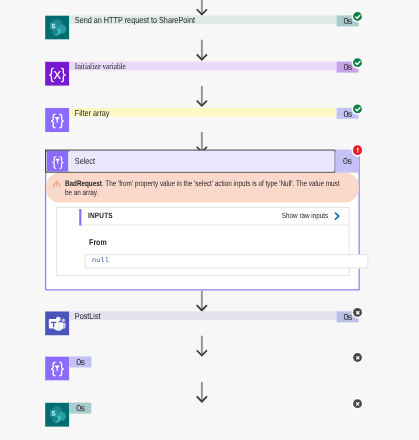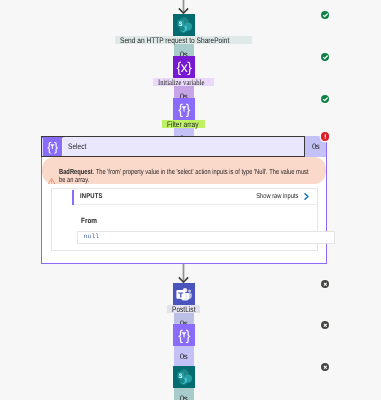--- a/index.html
+++ b/index.html
@@ -3,33 +3,33 @@
 <meta charset="utf-8">
 <style>
   html,body{margin:0;padding:0;}
   body{width:381px;height:400px;background:#f7f7f7;overflow:hidden;
        font-family:"Liberation Sans",sans-serif;
        -webkit-font-smoothing:antialiased;text-rendering:geometricPrecision;}
   .stage{position:relative;width:381px;height:400px;background:#f7f7f7;}
   .card-title,.card-dur,.exp-title,.exp-dur,.err-txt,.inp-title,.inp-raw-txt,.fld-label,.fld-val{-webkit-font-smoothing:antialiased;}
 
   
-  .card{position:absolute;left:41px;width:285px;height:22px;display:flex;align-items:center;flex-direction:column;}
+  .card{position:absolute;left:41px;width:285px;height:22px;display:flex;align-items:flex-start;}
   .card-ico{width:22px;height:22px;flex:0 0 22px;position:relative;}
   .card-ico svg{display:block;width:22px;height:22px;}
   .card-body{flex:1 1 auto;display:flex;align-items:center;}
   .card-title{font-size:8px;color:#242424;margin-left:4.6px;line-height:1;white-space:nowrap;
               position:relative;top:0.8px;transform:scaleX(0.825);transform-origin:left center;}
   .card-dur{flex:0 0 20px;width:20px;display:flex;align-items:center;justify-content:center;
             font-size:8px;letter-spacing:-0.5px;color:#242424;line-height:1;padding-top:1.6px;box-sizing:border-box;}
 
   
   .sp   .card-body{background:#dee9e8;} .sp   .card-dur{background:#a8cbcc;}
   .var  .card-body{background:#e8daf8;font-family:Liberation Serif, serif;} .var  .card-dur{background:#c7a3e8;}
-  .filt .card-body{background:#bef264;} .filt .card-dur{background:#c3c1f5;}
+  .filt .card-body{background:#fef9c3;} .filt .card-dur{background:#c3c1f5;}
   .tms  .card-body{background:#e3e3f0;} .tms  .card-dur{background:#bbbfe6;}
 
   
   .badge{position:absolute;width:8.6px;height:8.6px;border-radius:50%;
          display:flex;align-items:center;justify-content:center;
          box-shadow:0 0 0 1.4px #fbfbfb;}
   .badge svg{display:block;}
   .b-ok{background:#0b8043;}
   .b-err{background:#e01b24;}
   .b-skip{background:#484644;}
@@ -49,21 +49,21 @@
   .exp-ico svg{display:block;width:20.8px;height:100%;}
   .exp-body{flex:1 1 auto;background:#eae7fd;display:flex;align-items:center;}
   .exp-title{font-size:8px;color:#242424;margin-left:4.6px;line-height:1;position:relative;top:0.8px;
              transform:scaleX(0.825);transform-origin:left center;}
   .exp-dur{flex:0 0 21px;width:21px;background:#c3c1f5;display:flex;align-items:center;
            justify-content:center;font-size:8px;letter-spacing:-0.5px;color:#242424;line-height:1;
            padding-top:1.6px;box-sizing:border-box;}
 
   
   .err{background:#fbd9ca;height:27px;box-sizing:border-box;padding:6.2px 7px 0 5px;
-       display:flex;align-items:flex-end;position:relative;border-radius:12px;}
+       display:flex;align-items:flex-start;position:relative;border-radius:12px;}
   .err-ico{flex:0 0 7.2px;width:7.2px;height:6.6px;margin-top:0.3px;margin-left:1.1px;}
   .err-ico svg{display:block;width:7.2px;height:6.6px;}
   .err-txt{font-size:7.3px;line-height:8px;color:#242424;
            margin-left:4.2px;width:318px;flex:0 0 318px;transform:scaleX(0.79);transform-origin:left top;}
   .err-txt b{font-weight:bold;}
 
   
   .inputs-wrap{position:absolute;left:9px;top:50.5px;width:266.5px;height:62.5px;}
   .inputs{border:1px solid #e6e6e6;background:#fff;box-sizing:border-box;
           width:266.5px;height:62.5px;padding-left:20px;}

